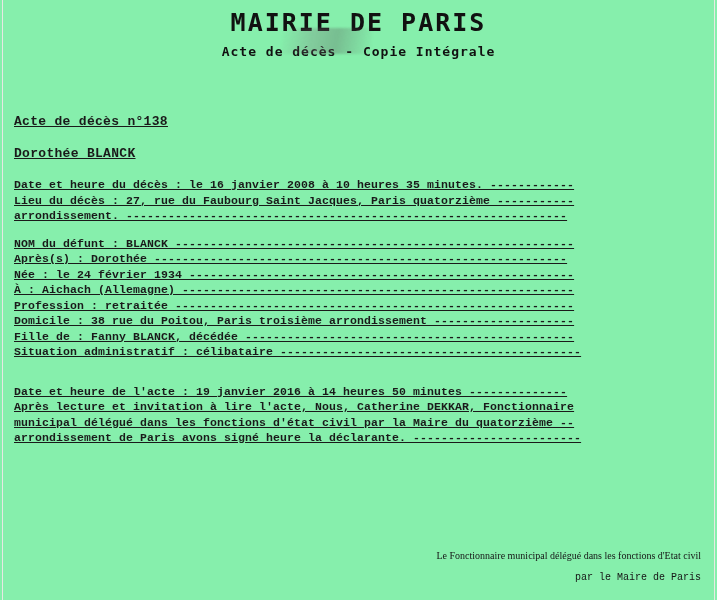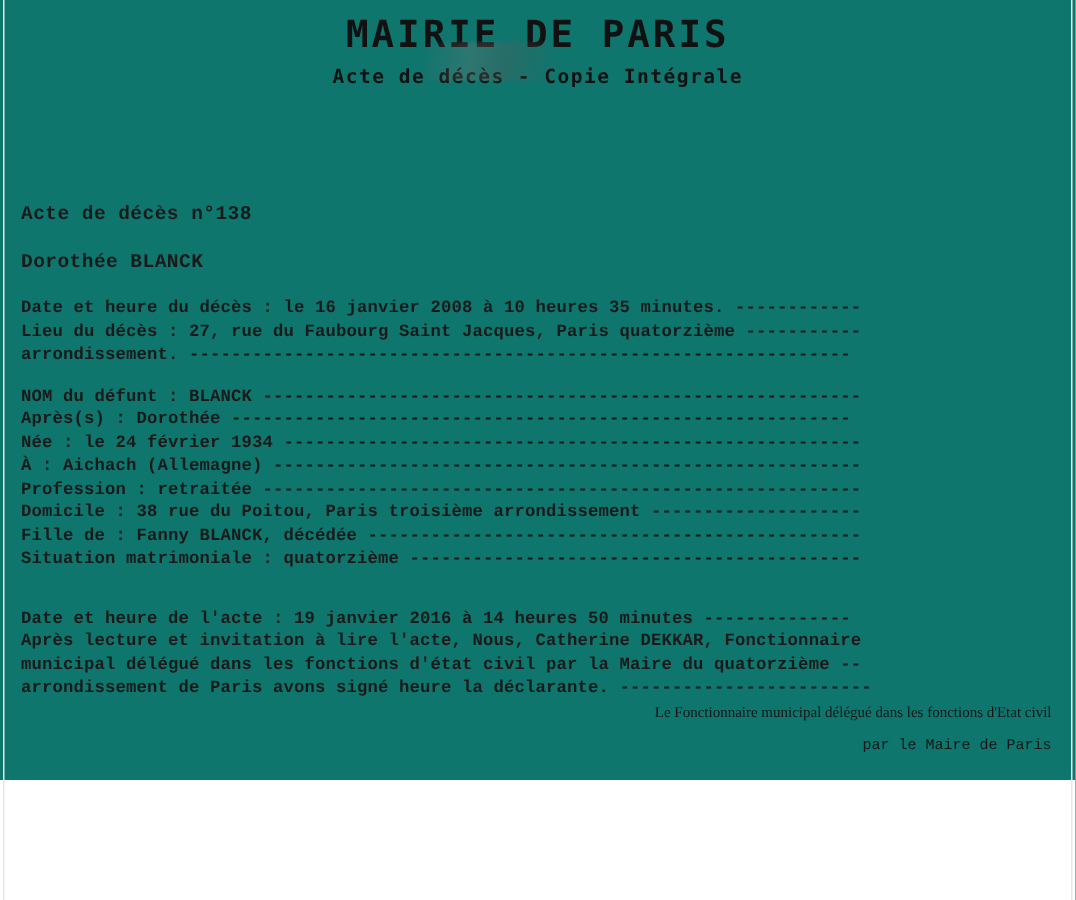--- a/index.html
+++ b/index.html
@@ -11,22 +11,22 @@
     height: 600px;
     background: #ffffff;
     font-family: "Liberation Mono", monospace;
     color: #1a1a1a;
     overflow: hidden;
     position: relative;
   }
   .page {
     position: relative;
     width: 717px;
-    height: 520px;
-    background: #0f766e;
+    height: 600px;
+    background: #86efac;
   }
   
   .scan-edge-left {
     position: absolute;
     left: 2px; top: 0; width: 1px; height: 600px;
     background: #e8e8e4;
   }
   .scan-edge-right {
     position: absolute;
     right: 2px; top: 0; width: 1px; height: 600px;
@@ -57,25 +57,26 @@
     top: 28px;
     width: 90px;
     height: 26px;
     background: linear-gradient(100deg, rgba(180,180,180,0.0) 0%, rgba(120,120,120,0.30) 35%, rgba(90,90,90,0.33) 60%, rgba(160,160,160,0.0) 100%);
     filter: blur(1.2px);
     pointer-events: none;
   }
   .body-block {
     position: absolute;
     left: 14px;
-    top: 135px;
+    top: 114px;
     right: 14px;
     font-size: 11.5px;
     line-height: 15.5px;
     letter-spacing: 0.1px;
+    text-decoration: underline;
   }
   .line {
     white-space: pre;
     margin: 0;
     font-family: "Liberation Mono", monospace;
   }
   .bold {
     font-weight: bold;
   }
   .gap-sm { height: 12px; }
@@ -132,21 +133,21 @@
     <div class="gap-sm"></div>
 
     <div>
       <div class="line bold">NOM du défunt : BLANCK ---------------------------------------------------------</div>
       <div class="line bold">Après(s) : Dorothée -----------------------------------------------------------</div>
       <div class="line bold">Née : le 24 février 1934 -------------------------------------------------------</div>
       <div class="line bold">À : Aichach (Allemagne) --------------------------------------------------------</div>
       <div class="line bold">Profession : retraitée ---------------------------------------------------------</div>
       <div class="line bold">Domicile : 38 rue du Poitou, Paris troisième arrondissement --------------------</div>
       <div class="line bold">Fille de : Fanny BLANCK, décédée -----------------------------------------------</div>
-      <div class="line bold">Situation matrimoniale : quatorzième -------------------------------------------</div>
+      <div class="line bold">Situation administratif : célibataire -------------------------------------------</div>
     </div>
 
     <div class="gap-sm"></div>
 
 
     <div class="gap-sm"></div>
 
     <div>
       <div class="line bold">Date et heure de l'acte : 19 janvier 2016 à 14 heures 50 minutes --------------</div>
       <div class="line bold">Après lecture et invitation à lire l'acte, Nous, Catherine DEKKAR, Fonctionnaire</div>

